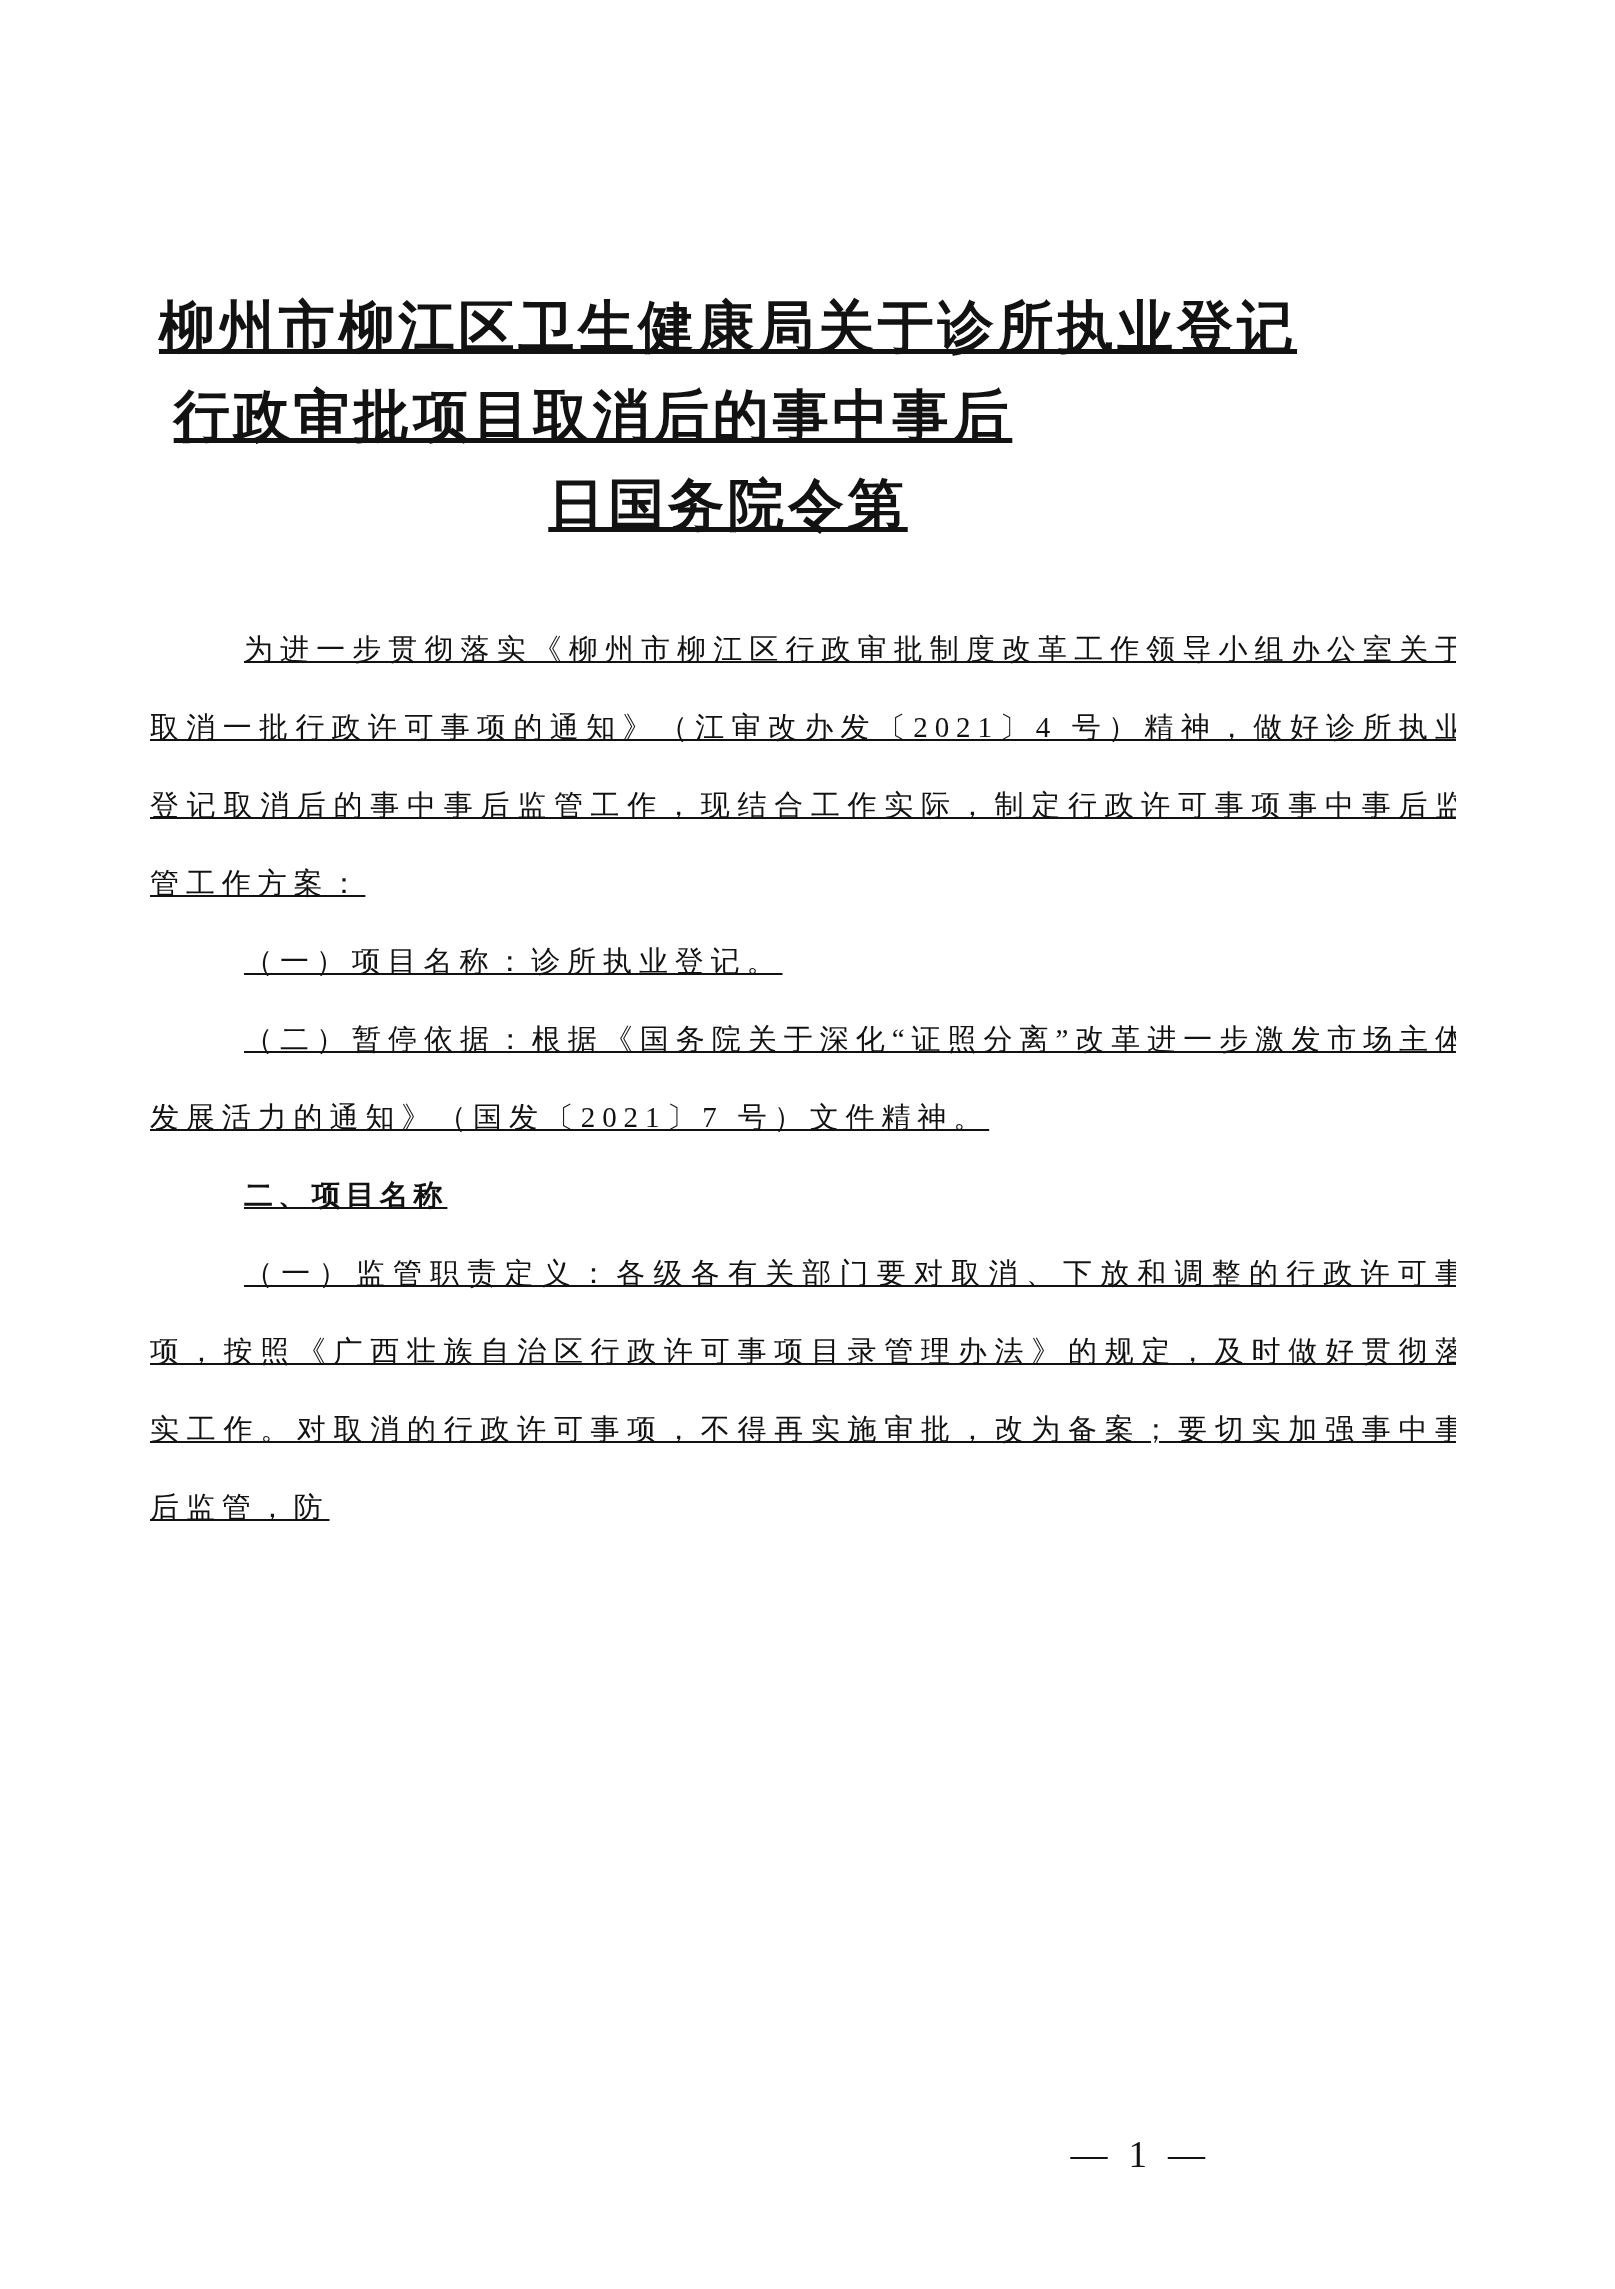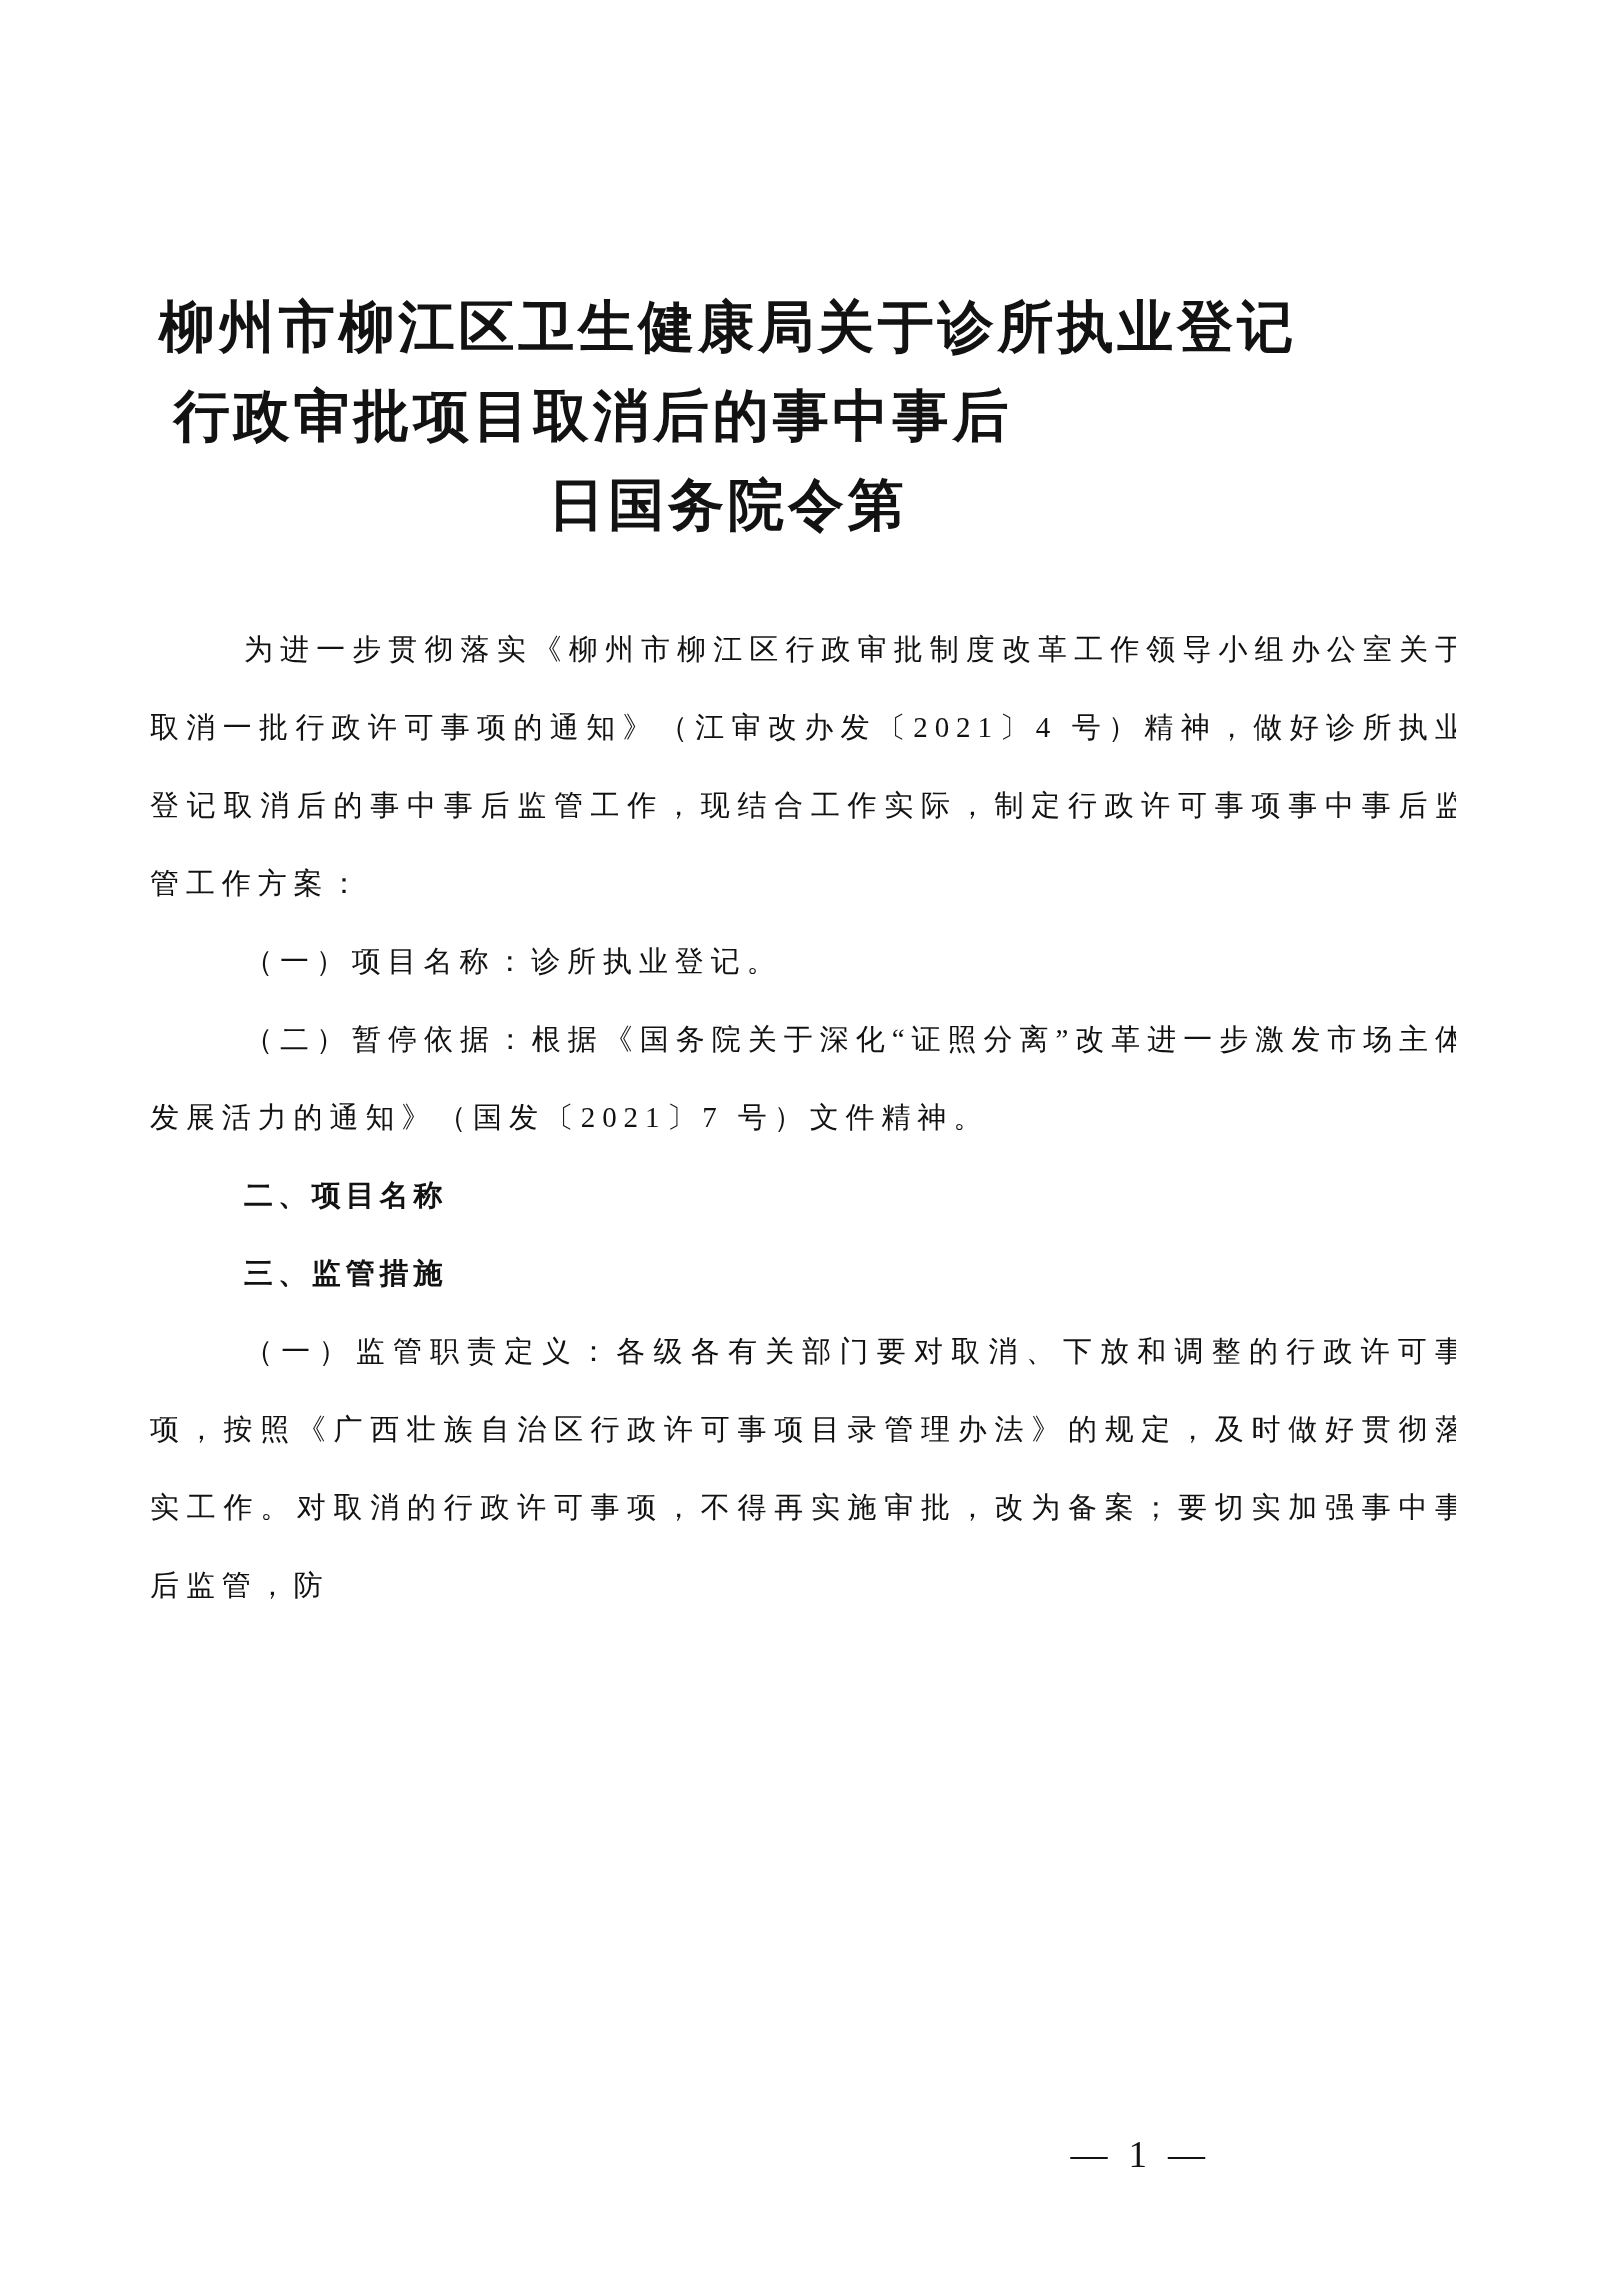--- a/index.html
+++ b/index.html
@@ -7,20 +7,21 @@
     padding: 0;
     background: #ffffff;
   }
   .page {
     position: relative;
     width: 1456px;
     height: 2290px;
     background: #ffffff;
     color: #121212;
     overflow: hidden;
+    text-decoration: underline;
   }
   .title-block {
     padding-top: 282px;
     text-align: center;
     font-family: "Liberation Sans", sans-serif;
     font-weight: bold;
     font-size: 56px;
     line-height: 89px;
     letter-spacing: 3.9px;
   }
@@ -66,21 +67,20 @@
     <div class="title-line">柳州市柳江区卫生健康局关于诊所执业登记</div>
     <div class="title-line shift-left">行政审批项目取消后的事中事后</div>
     <div class="title-line">日国务院令第</div>
   </header>
 
   <main class="doc-body">
     <p class="para">为进一步贯彻落实《柳州市柳江区行政审批制度改革工作领导小组办公室关于取消一批行政许可事项的通知》（江审改办发〔2021〕4 号）精神，做好诊所执业登记取消后的事中事后监管工作，现结合工作实际，制定行政许可事项事中事后监管工作方案：</p>
     <p class="para">（一）项目名称：诊所执业登记。</p>
     <p class="para">（二）暂停依据：根据《国务院关于深化“证照分离”改革进一步激发市场主体发展活力的通知》（国发〔2021〕7 号）文件精神。</p>
     <p class="heading">二、项目名称</p>
-    <p class="heading">三、监管措施</p>
     <p class="para">（一）监管职责定义：各级各有关部门要对取消、下放和调整的行政许可事项，按照《广西壮族自治区行政许可事项目录管理办法》的规定，及时做好贯彻落实工作。对取消的行政许可事项，不得再实施审批，改为备案；要切实加强事中事后监管，防</p>
   </main>
 
   <footer class="page-footer">
     <span>— 1 —</span>
   </footer>
 
 </div>
 
 

